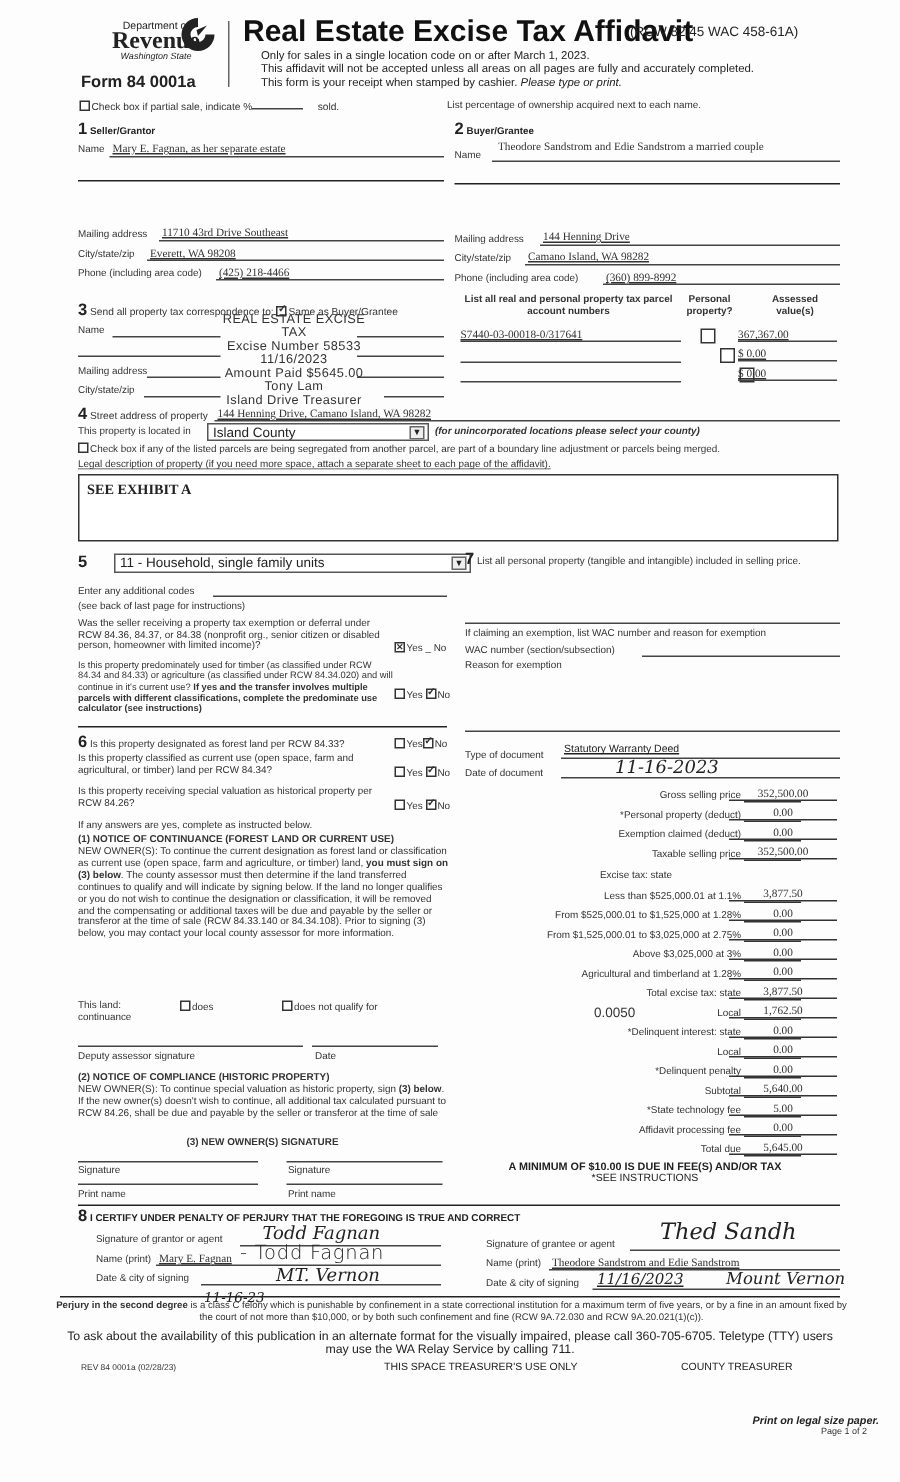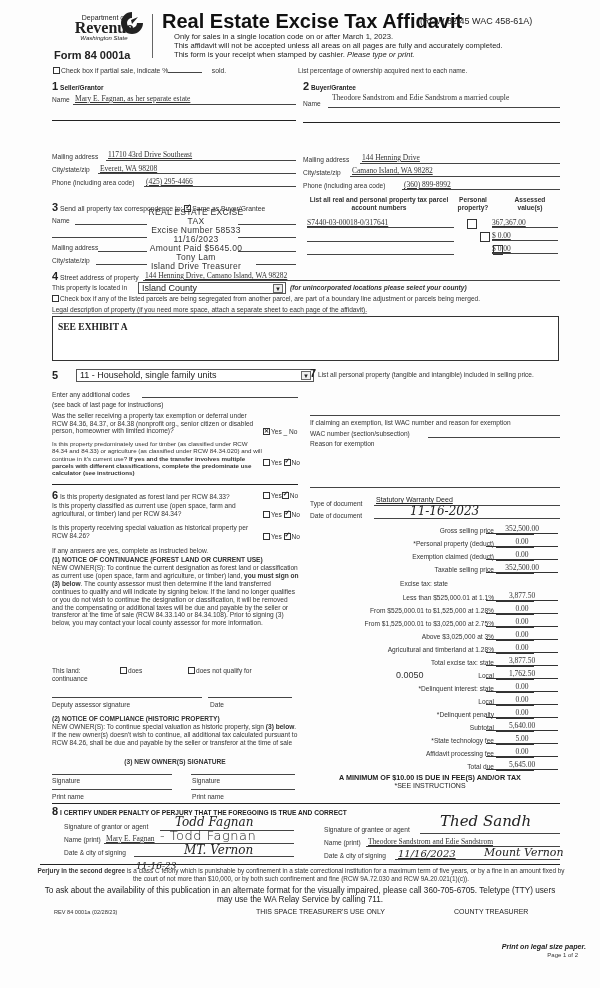--- a/index.html
+++ b/index.html
@@ -66,21 +66,21 @@
   <div class="abs hand" style="left:75px;top:94px;">Mary E. Fagnan, as her separate estate</div>
   <div class="line" style="left:73px;top:104px;width:223px;"></div>
   <div class="line thick" style="left:52px;top:120px;width:244px;"></div>
   <div class="abs lbl" style="left:52px;top:153px;">Mailing address</div>
   <div class="abs hand" style="left:108px;top:150px;">11710 43rd Drive Southeast</div>
   <div class="line" style="left:106px;top:160px;width:190px;"></div>
   <div class="abs lbl" style="left:52px;top:166px;">City/state/zip</div>
   <div class="abs hand" style="left:100px;top:164px;">Everett, WA 98208</div>
   <div class="line" style="left:98px;top:173px;width:198px;"></div>
   <div class="abs lbl" style="left:52px;top:179px;">Phone (including area code)</div>
-  <div class="abs hand" style="left:146px;top:177px;">(425) 295-4466</div>
+  <div class="abs hand" style="left:146px;top:177px;">(425) 218-4466</div>
   <div class="line" style="left:144px;top:186px;width:152px;"></div>
 
   
   <div class="abs" style="left:303px;top:80px;"><span class="sec-num">2</span> <span class="bold" style="font-size:6.5px;">Buyer/Grantee</span></div>
   <div class="abs lbl" style="left:303px;top:100px;">Name</div>
   <div class="abs" style="left:332px;top:93px;font-family:'Liberation Serif',serif;font-size:7.5px;color:#333;">Theodore Sandstrom and Edie Sandstrom a married couple</div>
   <div class="line" style="left:328px;top:107px;width:232px;"></div>
   <div class="line thick" style="left:303px;top:122px;width:257px;"></div>
   <div class="abs lbl" style="left:303px;top:156px;">Mailing address</div>
   <div class="abs hand" style="left:362px;top:153px;">144 Henning Drive</div>

